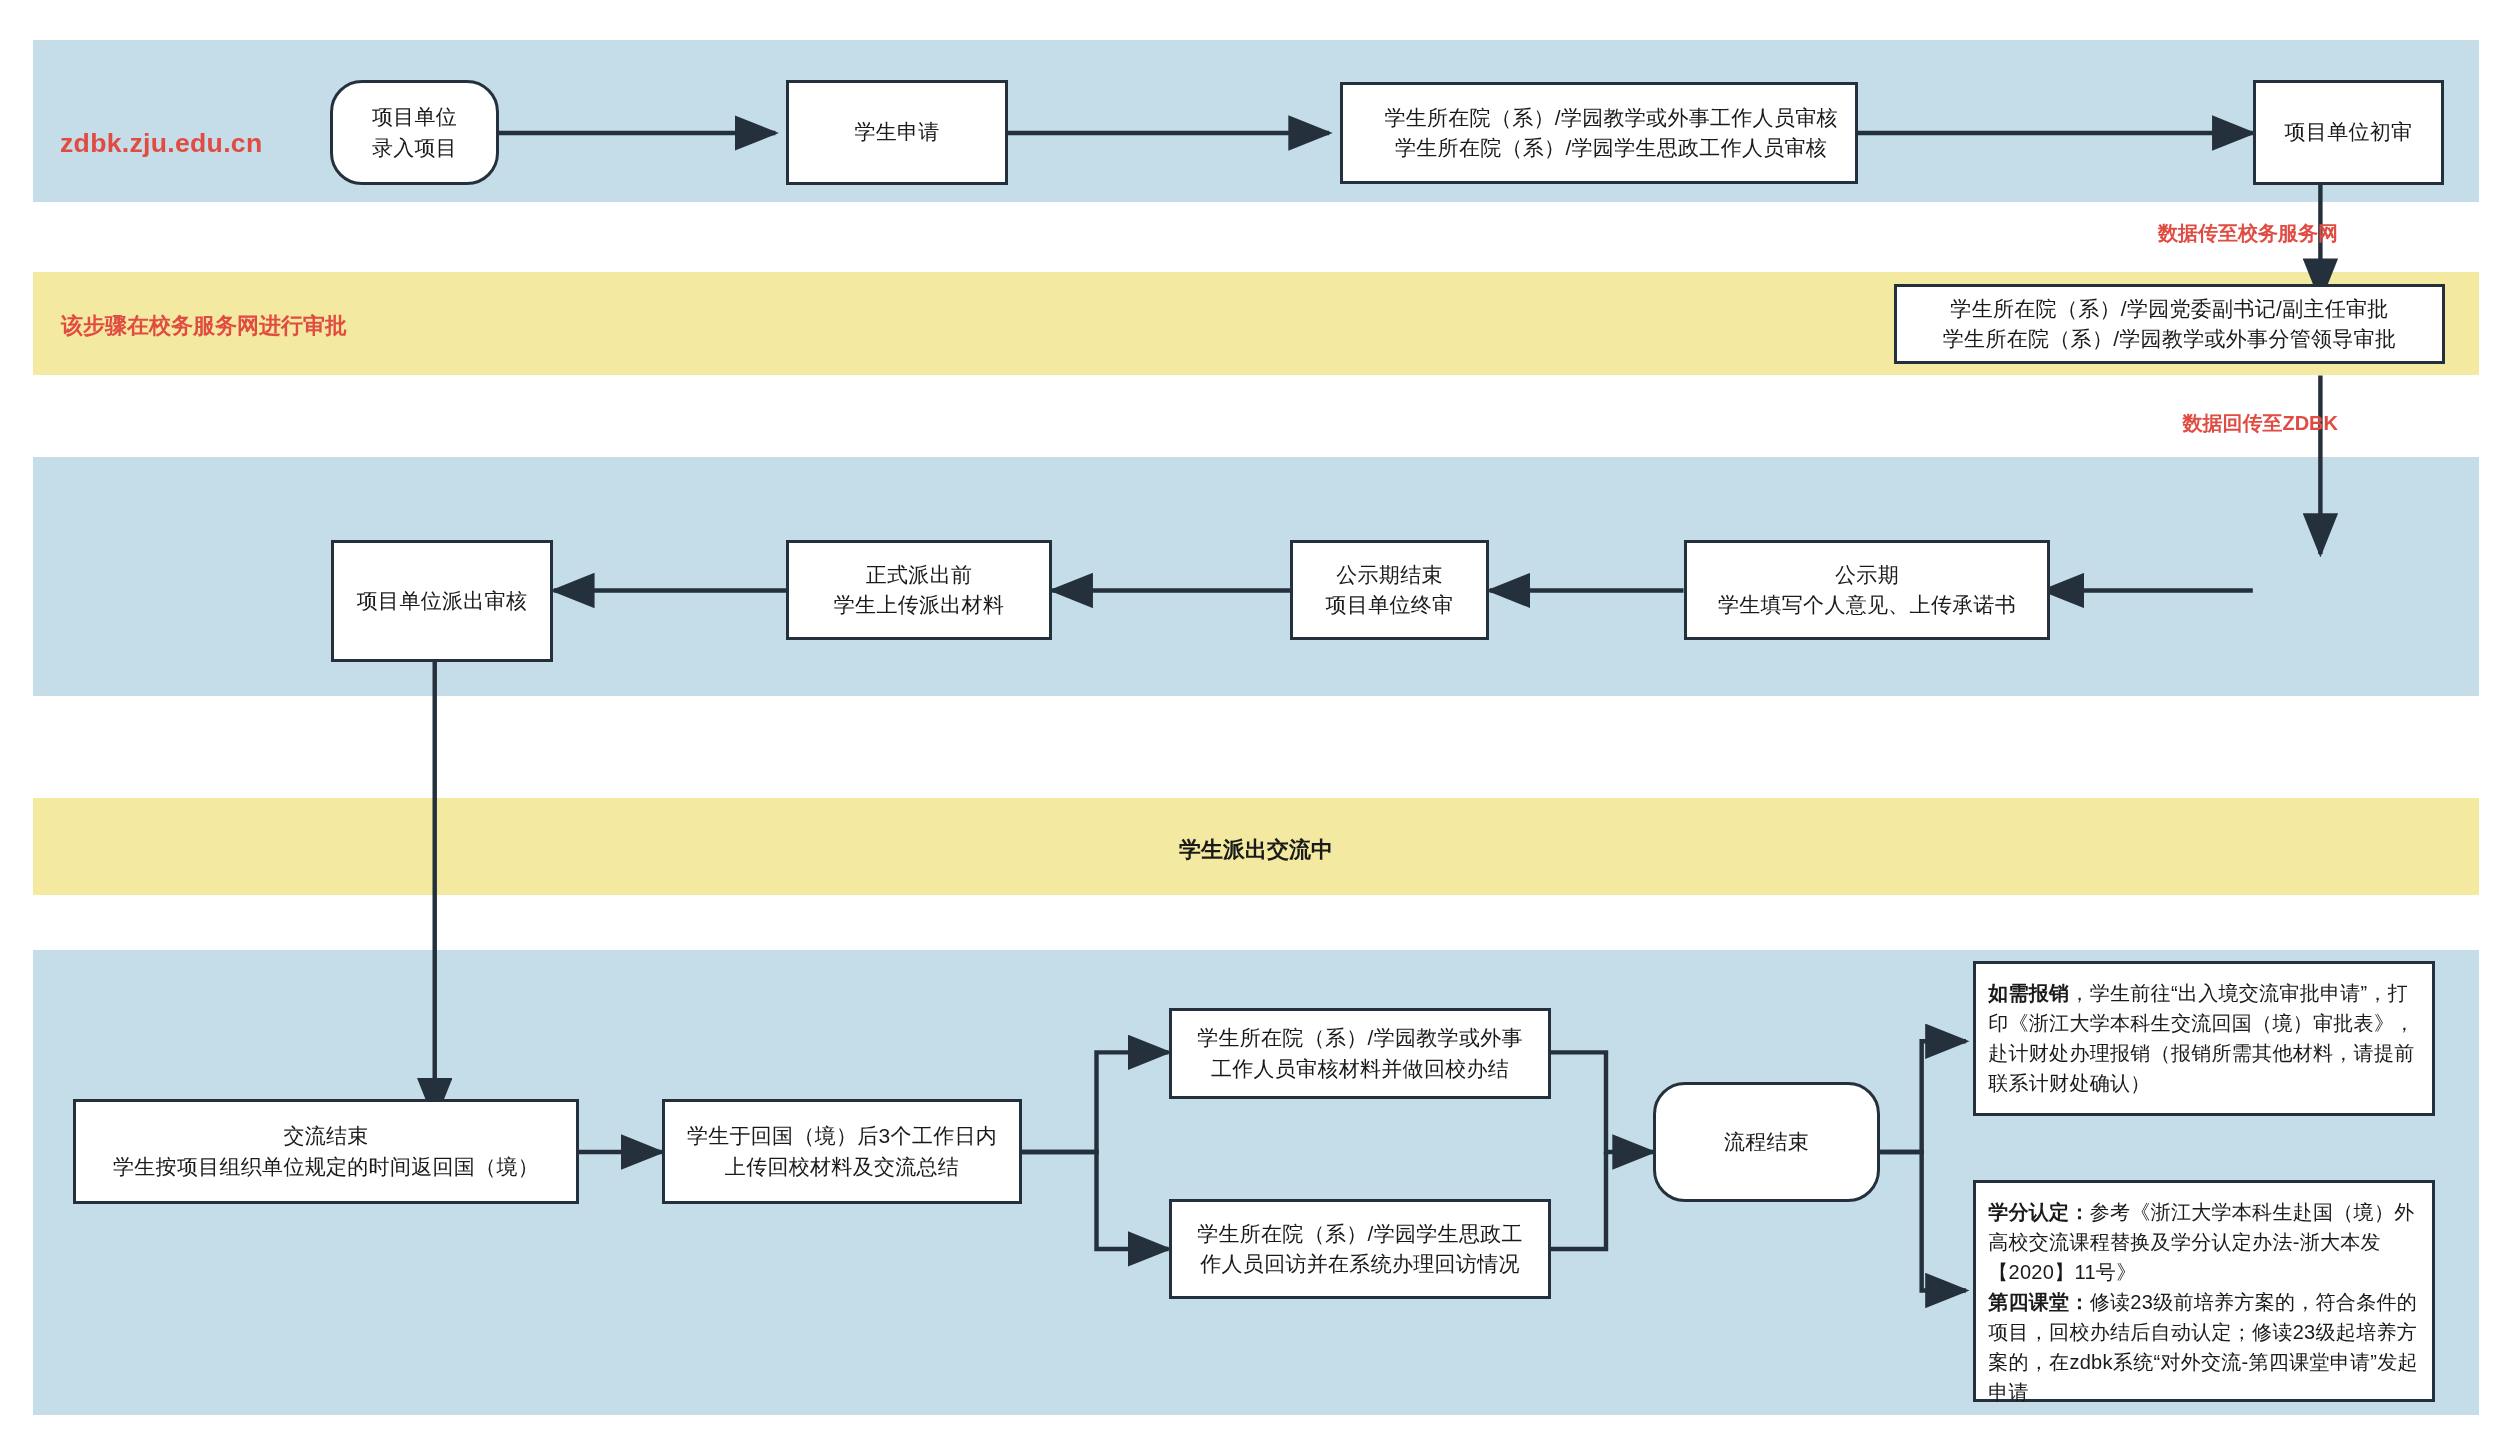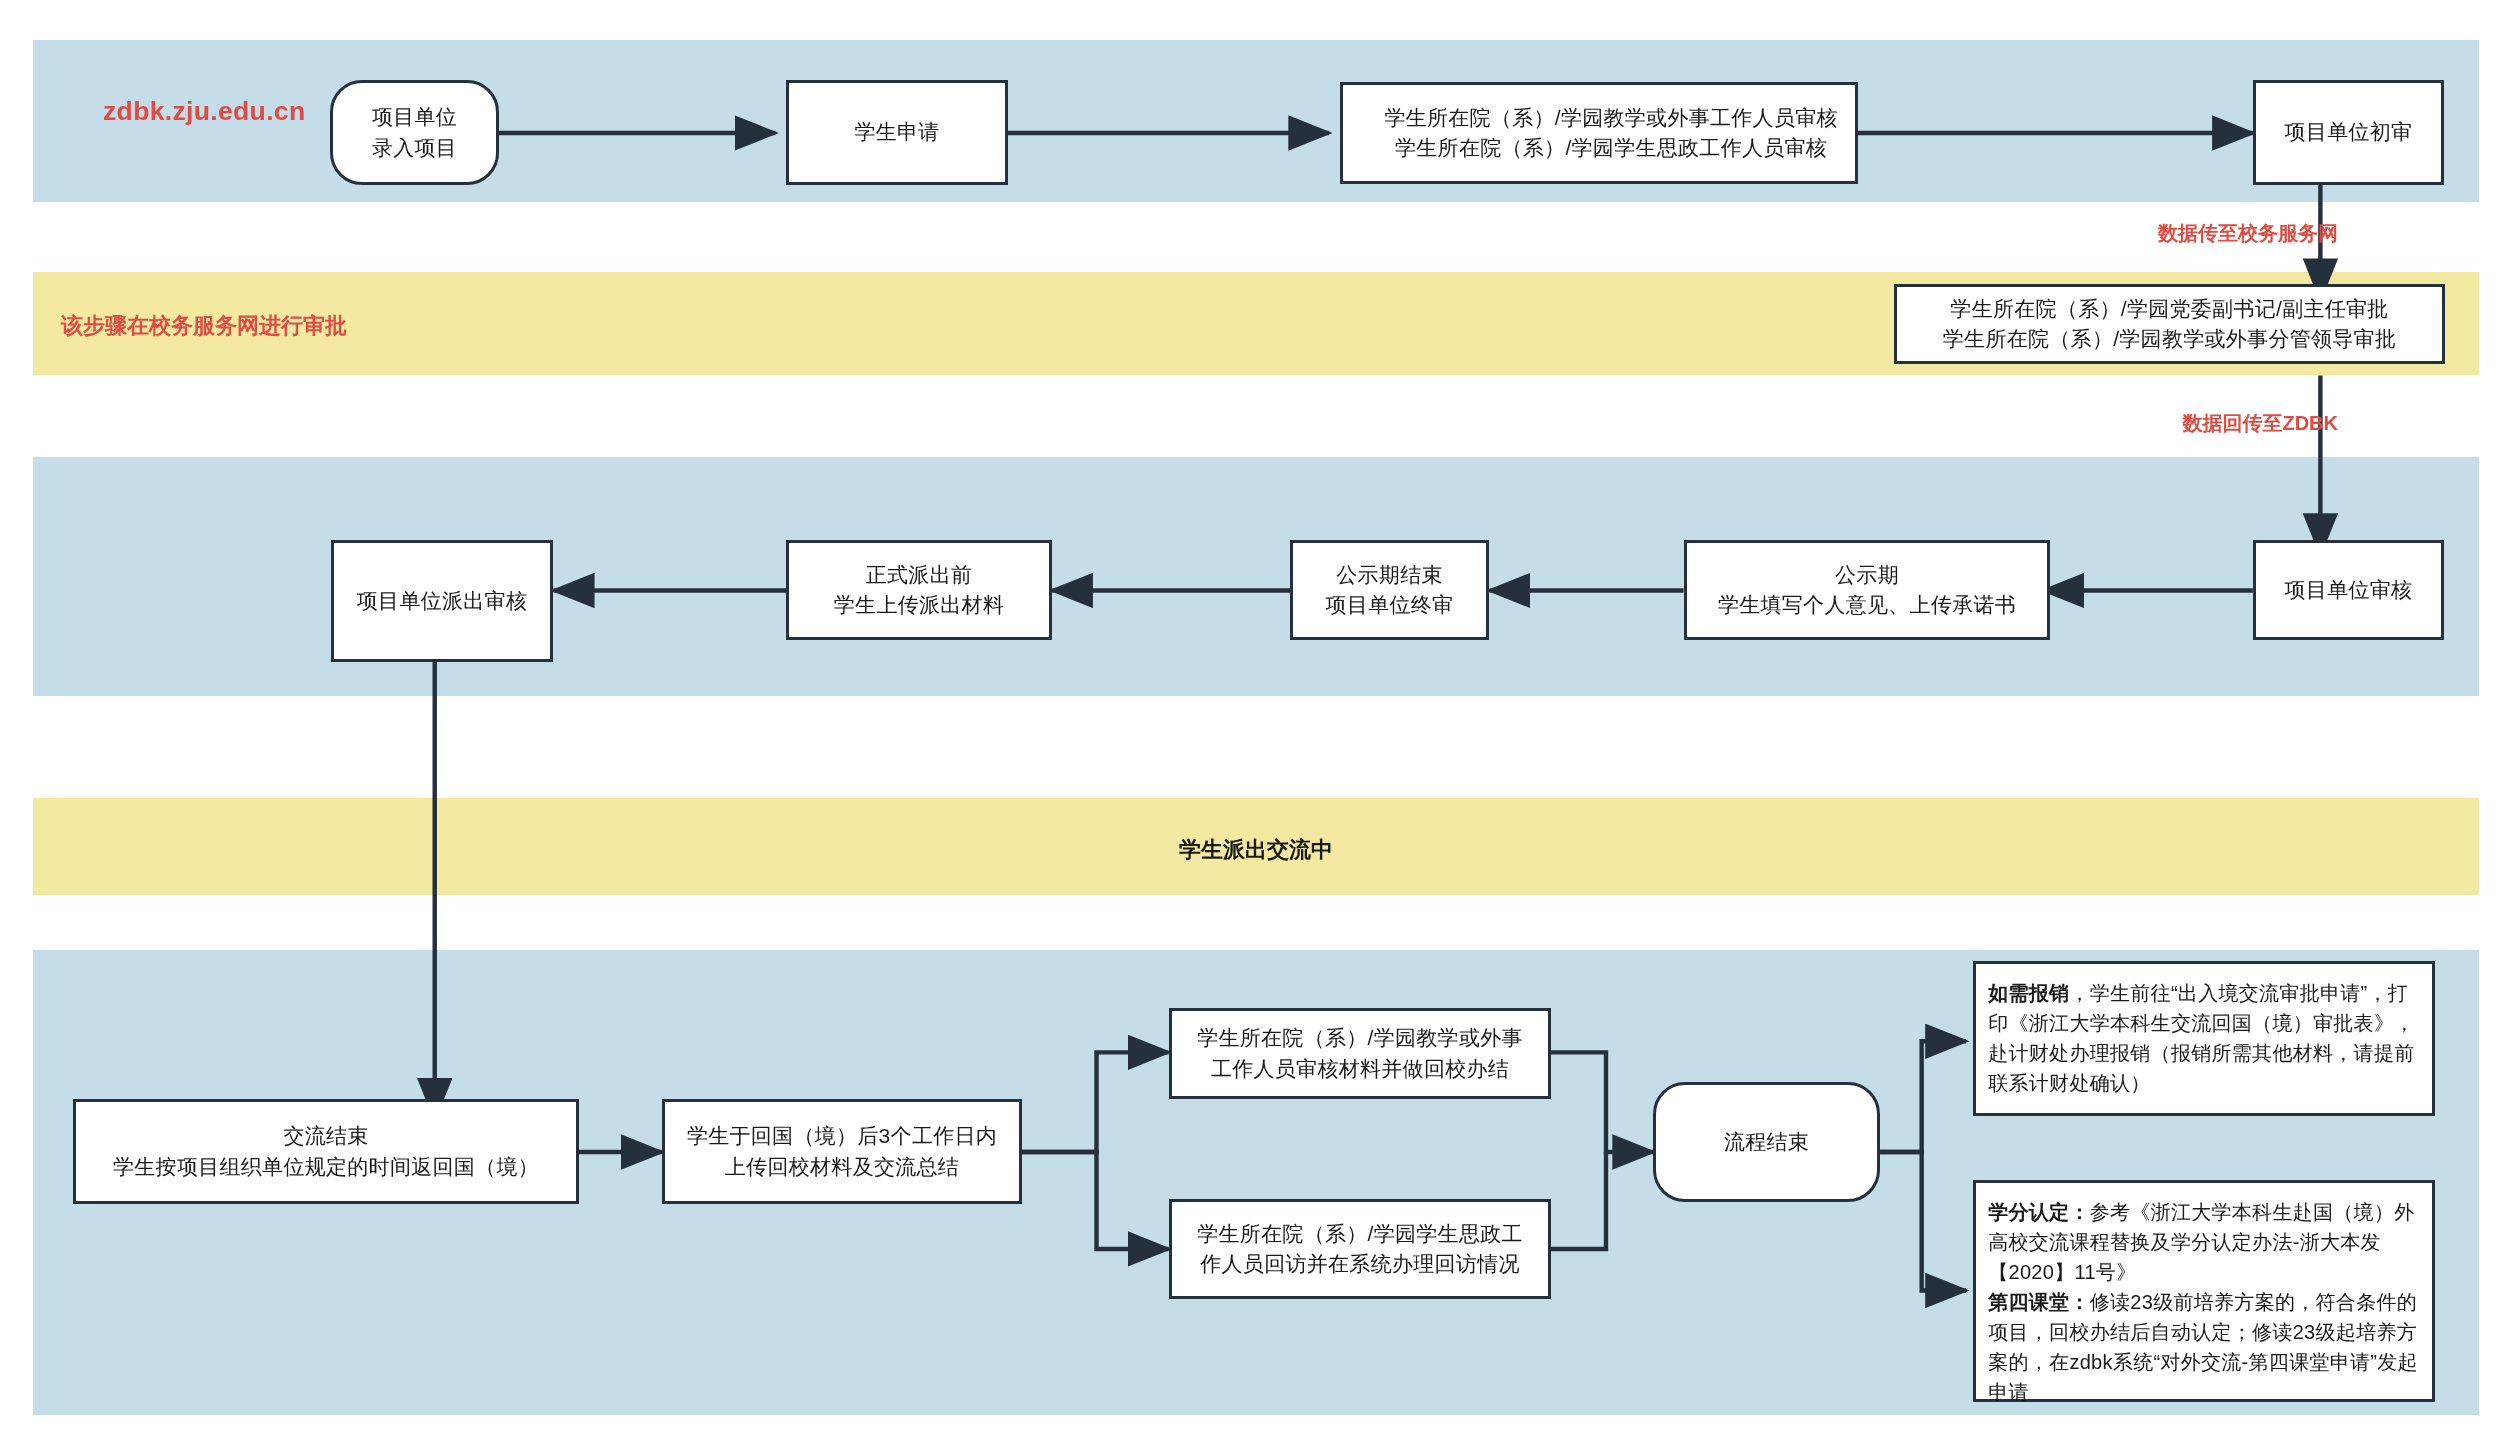--- a/index.html
+++ b/index.html
@@ -130,21 +130,21 @@
       <path d="M1845,2080 L1980,2080 L1980,2255 L2110,2255" marker-end="url(#ah)"></path>
 
       <path d="M2800,1900 L2900,1900 L2900,2080 L2985,2080" marker-end="url(#ah)"></path>
       <path d="M2800,2255 L2900,2255 L2900,2080"></path>
 
       <path d="M3395,2080 L3470,2080 L3470,1880 L3550,1880" marker-end="url(#ah)"></path>
       <path d="M3395,2080 L3470,2080 L3470,2330 L3550,2330" marker-end="url(#ah)"></path>
     </g>
   </svg>
 
-  <div class="label label-url" style="left:60px; top:96px;margin-left:43px;">zdbk.zju.edu.cn</div>
+  <div class="label label-url" style="left:60px; top:128px;">zdbk.zju.edu.cn</div>
 
   <div class="label label-band" style="left:61px; top:311px;">该步骤在校务服务网进行审批</div>
 
   <div class="label label-red" style="left:2338px; top:220px; transform:translateX(-100%);">数据传至校务服务网</div>
 
   <div class="label label-red" style="left:2338px; top:410px; transform:translateX(-100%);">数据回传至ZDBK</div>
 
   <div class="label label-band-dark" style="left:1256px; top:835px; transform:translateX(-50%);">学生派出交流中</div>
 
   <div class="node" style="left:786px; top:80px; width:222px; height:105px;">学生申请</div>
@@ -153,21 +153,20 @@
 录入项目</div>
 
   <div class="node" style="left:1340px; top:82px; width:518px; height:102px;padding-left:32px;">学生所在院（系）/学园教学或外事工作人员审核
 学生所在院（系）/学园学生思政工作人员审核</div>
 
   <div class="node" style="left:2253px; top:80px; width:191px; height:105px;">项目单位初审</div>
 
   <div class="node" style="left:1894px; top:284px; width:551px; height:80px;">学生所在院（系）/学园党委副书记/副主任审批
 学生所在院（系）/学园教学或外事分管领导审批</div>
 
-  <div class="node" style="left:2253px; top:540px; width:191px; height:100px;">项目单位审核</div>
 
   <div class="node" style="left:1684px; top:540px; width:366px; height:100px;">公示期
 学生填写个人意见、上传承诺书</div>
 
   <div class="node" style="left:1290px; top:540px; width:199px; height:100px;">公示期结束
 项目单位终审</div>
 
   <div class="node" style="left:786px; top:540px; width:266px; height:100px;">正式派出前
 学生上传派出材料</div>
 

